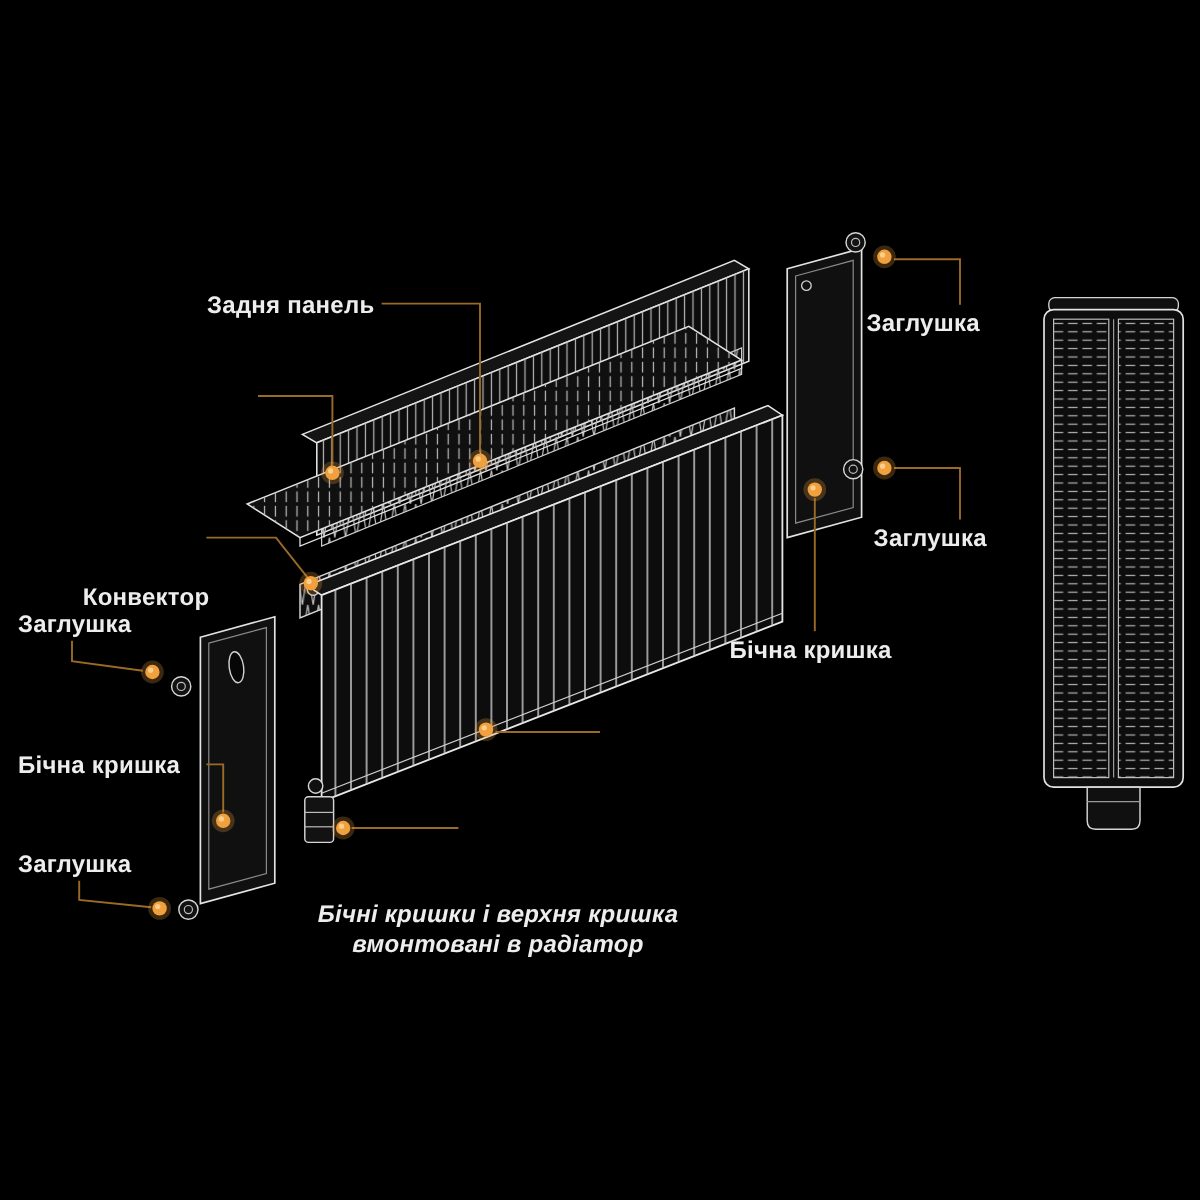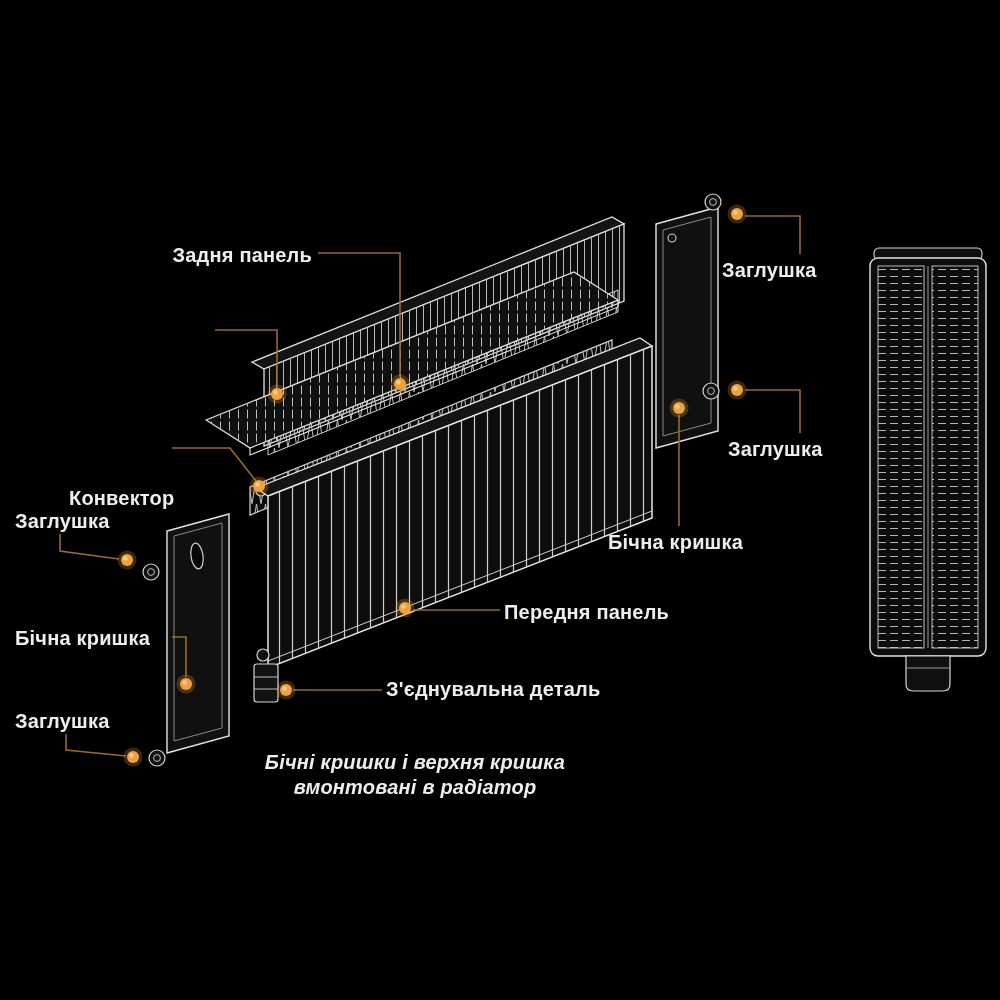--- a/index.html
+++ b/index.html
@@ -176,18 +176,16 @@
   </svg>
 
   <div class="lbl lbl-back-panel">Задня панель</div>
   <div class="lbl lbl-convector">Конвектор</div>
   <div class="lbl lbl-plug-left-top">Заглушка</div>
   <div class="lbl lbl-side-cover-left">Бічна кришка</div>
   <div class="lbl lbl-plug-left-bottom">Заглушка</div>
   <div class="lbl lbl-plug-right-top">Заглушка</div>
   <div class="lbl lbl-plug-right-mid">Заглушка</div>
   <div class="lbl lbl-side-cover-right">Бічна кришка</div>
-  <div class="lbl lbl-front-panel">Передня панель</div>
-  <div class="lbl lbl-connector">З'єднувальна деталь</div>
   <div class="lbl lbl-note">Бічні кришки і верхня кришка
 вмонтовані в радіатор</div>
 
 </div>
 
 </body></html>

